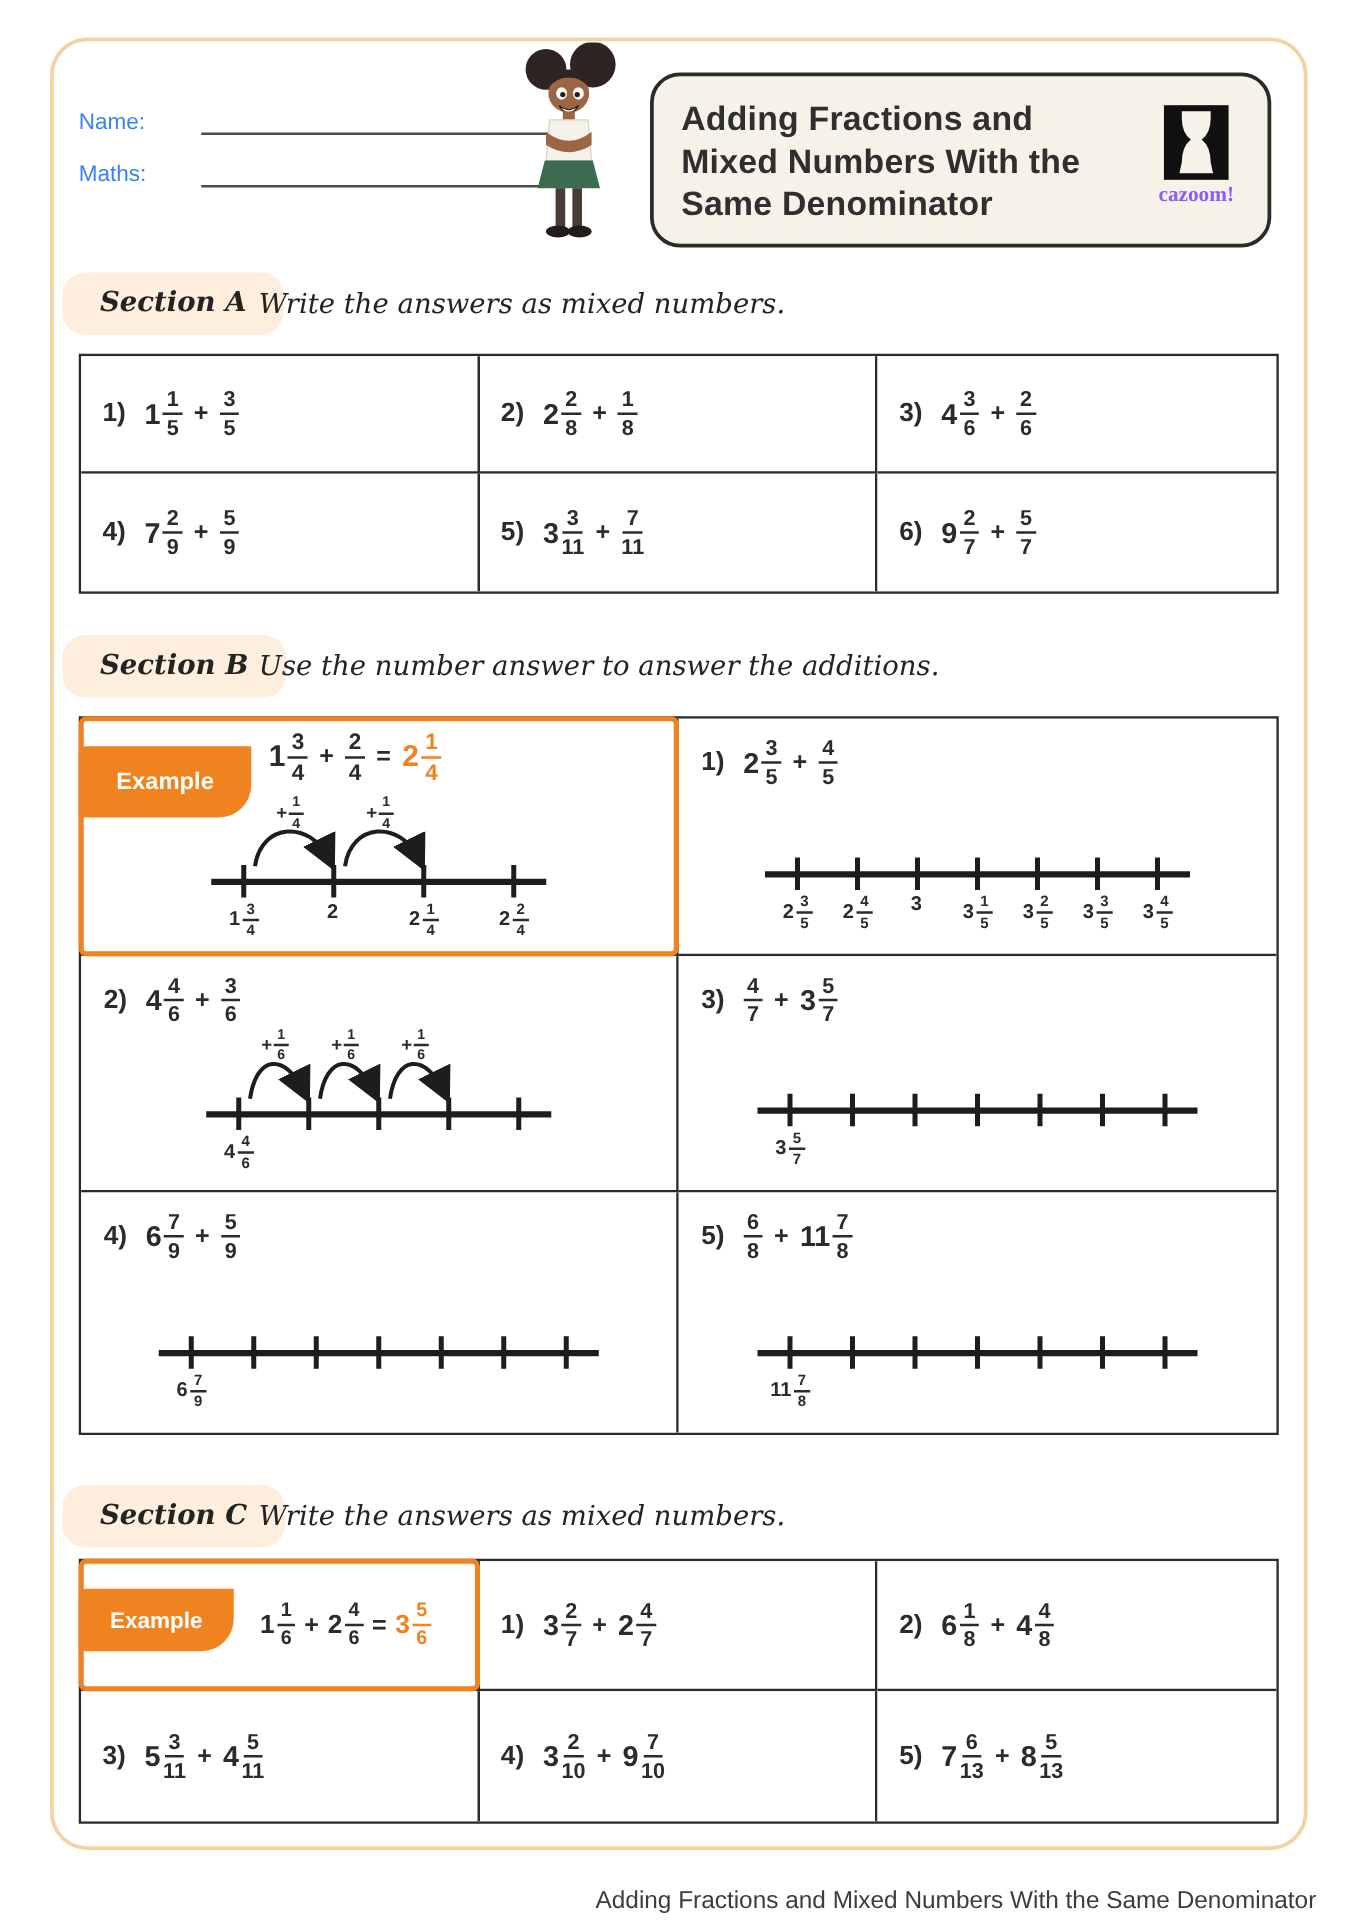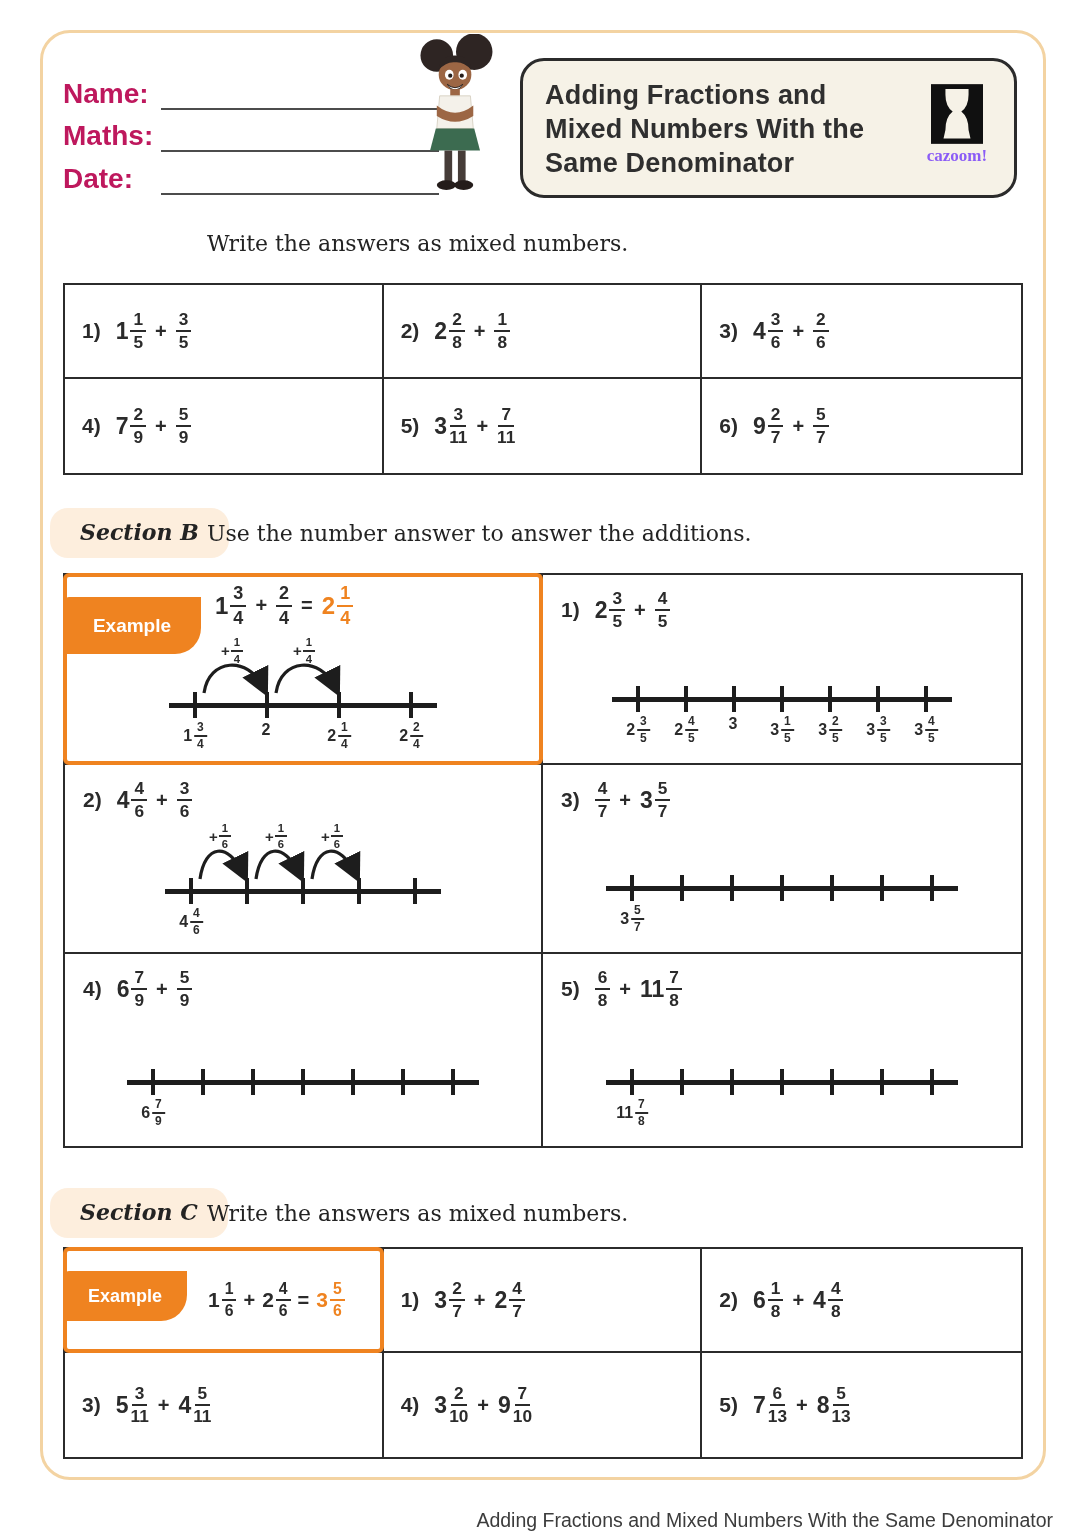--- a/index.html
+++ b/index.html
@@ -4,35 +4,35 @@
 <style>
   * { margin:0; padding:0; box-sizing:border-box; }
   body { background:#fff; font-family:"Liberation Sans", sans-serif; }
   .page { position:relative; width:1086px; height:1536px; background:#fff; overflow:hidden; color:#2e2e2e; }
 
   .sheet-border { position:absolute; left:40px; top:30px; width:1006px; height:1450px;
     border:3px solid #f3d3a2; border-radius:30px; }
 
   
   .hdr-field { position:absolute; left:63px; display:flex; align-items:flex-end; gap:10px; }
-  .hdr-label { width:88px; font-size:28px; font-weight:bold; color:#be185d; }
+  .hdr-label { width:88px; font-size:18px; font-weight:normal; color:#3b82f6; }
   .hline { width:278px; height:30px; border-bottom:2px solid #4c4c4c; }
   .girl { position:absolute; left:408px; top:34px; width:96px; height:164px; }
 
   .title-box { position:absolute; left:520px; top:58px; width:497px; height:140px;
     background:#f6f2e7; border:3px solid #2b2b2b; border-radius:24px; padding:17px 108px 10px 22px; }
   .title-text { font-size:27px; font-weight:bold; color:#2f2f2f; line-height:1.26; letter-spacing:0.2px; }
   .logo { position:absolute; right:14px; top:22px; width:86px; text-align:center; }
   .logo-mark { width:52px; height:62px; display:block; margin:0 auto; }
   .logo-text { font-family:"Liberation Serif", serif; font-weight:bold; font-size:17px; color:#8b5cf6; margin-top:1px; }
 
   
   .section-pill { position:absolute; left:50px; background:#fdeedd; border-radius:18px; padding:11px 30px 13px 30px; }
   .section-pill span { font-family:"DejaVu Serif", serif; font-style:italic; font-weight:bold; font-size:22px; color:#232323; }
-  .instruction { position:absolute; left:207px; font-family:"DejaVu Serif", serif; font-size:22px; color:#232323; }
+  .instruction { position:absolute; left:207px; font-family:"DejaVu Serif", serif; font-style:italic; font-size:22px; color:#232323; }
 
   
   .grid { position:absolute; left:63px; width:960px; display:grid; border:2px solid #2b2b2b; background:#fff; }
   .grid-a { top:283px; grid-template-columns:repeat(3,1fr); grid-template-rows:94px 94px; }
   .grid-b { top:573px; grid-template-columns:1fr 1fr; grid-template-rows:190px 189px 192px; }
   .grid-c { top:1247px; grid-template-columns:repeat(3,1fr); grid-template-rows:104px 104px; }
   .cell { position:relative; background:#fff; }
   .br { border-right:2px solid #2b2b2b; }
   .bb { border-bottom:2px solid #2b2b2b; }
 
@@ -96,24 +96,20 @@
   </svg>
 
   <div class="sheet-border"></div>
 
   <div class="hdr-field" style="top:78px">
     <span class="hdr-label">Name:</span>
     <span class="hline"></span>
   </div>
   <div class="hdr-field" style="top:120px">
     <span class="hdr-label">Maths:</span>
-    <span class="hline"></span>
-  </div>
-  <div class="hdr-field" style="top:163px">
-    <span class="hdr-label">Date:</span>
     <span class="hline"></span>
   </div>
 
   <svg class="girl" viewBox="0 0 100 170">
     <circle cx="30" cy="22" r="17" fill="#2e2523"></circle>
     <circle cx="69" cy="18" r="19" fill="#2e2523"></circle>
     <ellipse cx="49" cy="42" rx="17" ry="16" fill="#9c6644"></ellipse>
     <path d="M32 37 Q33 22 49 22 Q65 22 66 37 Q58 28 49 29 Q40 28 32 37 Z" fill="#2e2523"></path>
     <ellipse cx="43" cy="42" rx="4.5" ry="5.2" fill="#fff"></ellipse>
     <ellipse cx="57" cy="42" rx="4.5" ry="5.2" fill="#fff"></ellipse>
@@ -134,20 +130,23 @@
     <div class="title-text">Adding Fractions and Mixed Numbers With the Same Denominator</div>
     <div class="logo">
       <svg class="logo-mark" viewBox="0 0 54 62">
         <rect width="54" height="62" fill="#101010"></rect>
         <path d="M15 5 h24 v6 q0 12 -7.5 17.5 q7.5 6 7.5 19 l2 9 h-28 l2 -9 q0 -13 7.5 -19 q-7.5 -5.5 -7.5 -17.5 z" fill="#f6f2e7"></path>
       </svg>
       <div class="logo-text">cazoom!</div>
     </div>
   </div>
 
+  <div class="section-pill" style="top:218px">
+    <span>Section A</span>
+  </div>
   <div class="instruction" style="top:231px">Write the answers as mixed numbers.</div>
 
   <div class="grid grid-a">
     <div class="cell acell br bb">
       <span class="pnum">1)</span>
       <span class="expr">
           <span class="term">
             <span class="whole">1</span>
             <span class="frac">
               <span class="fn">1</span>

